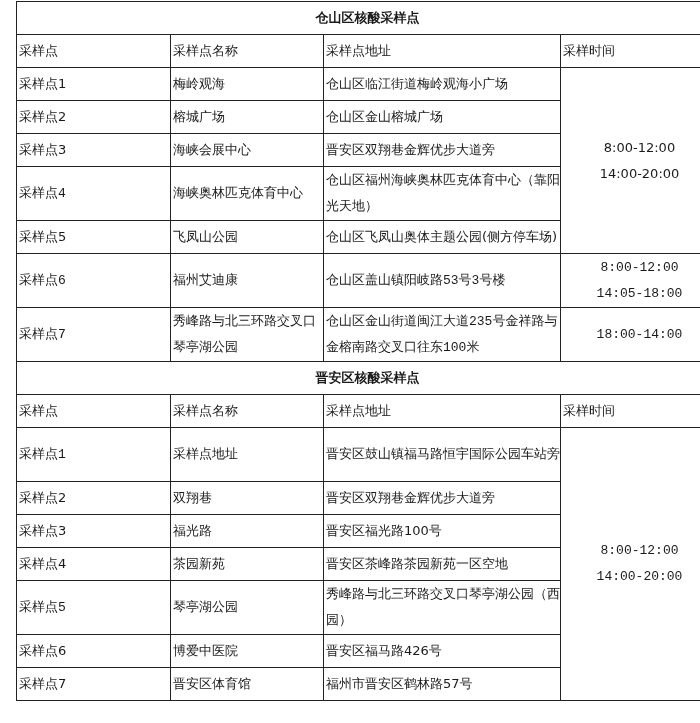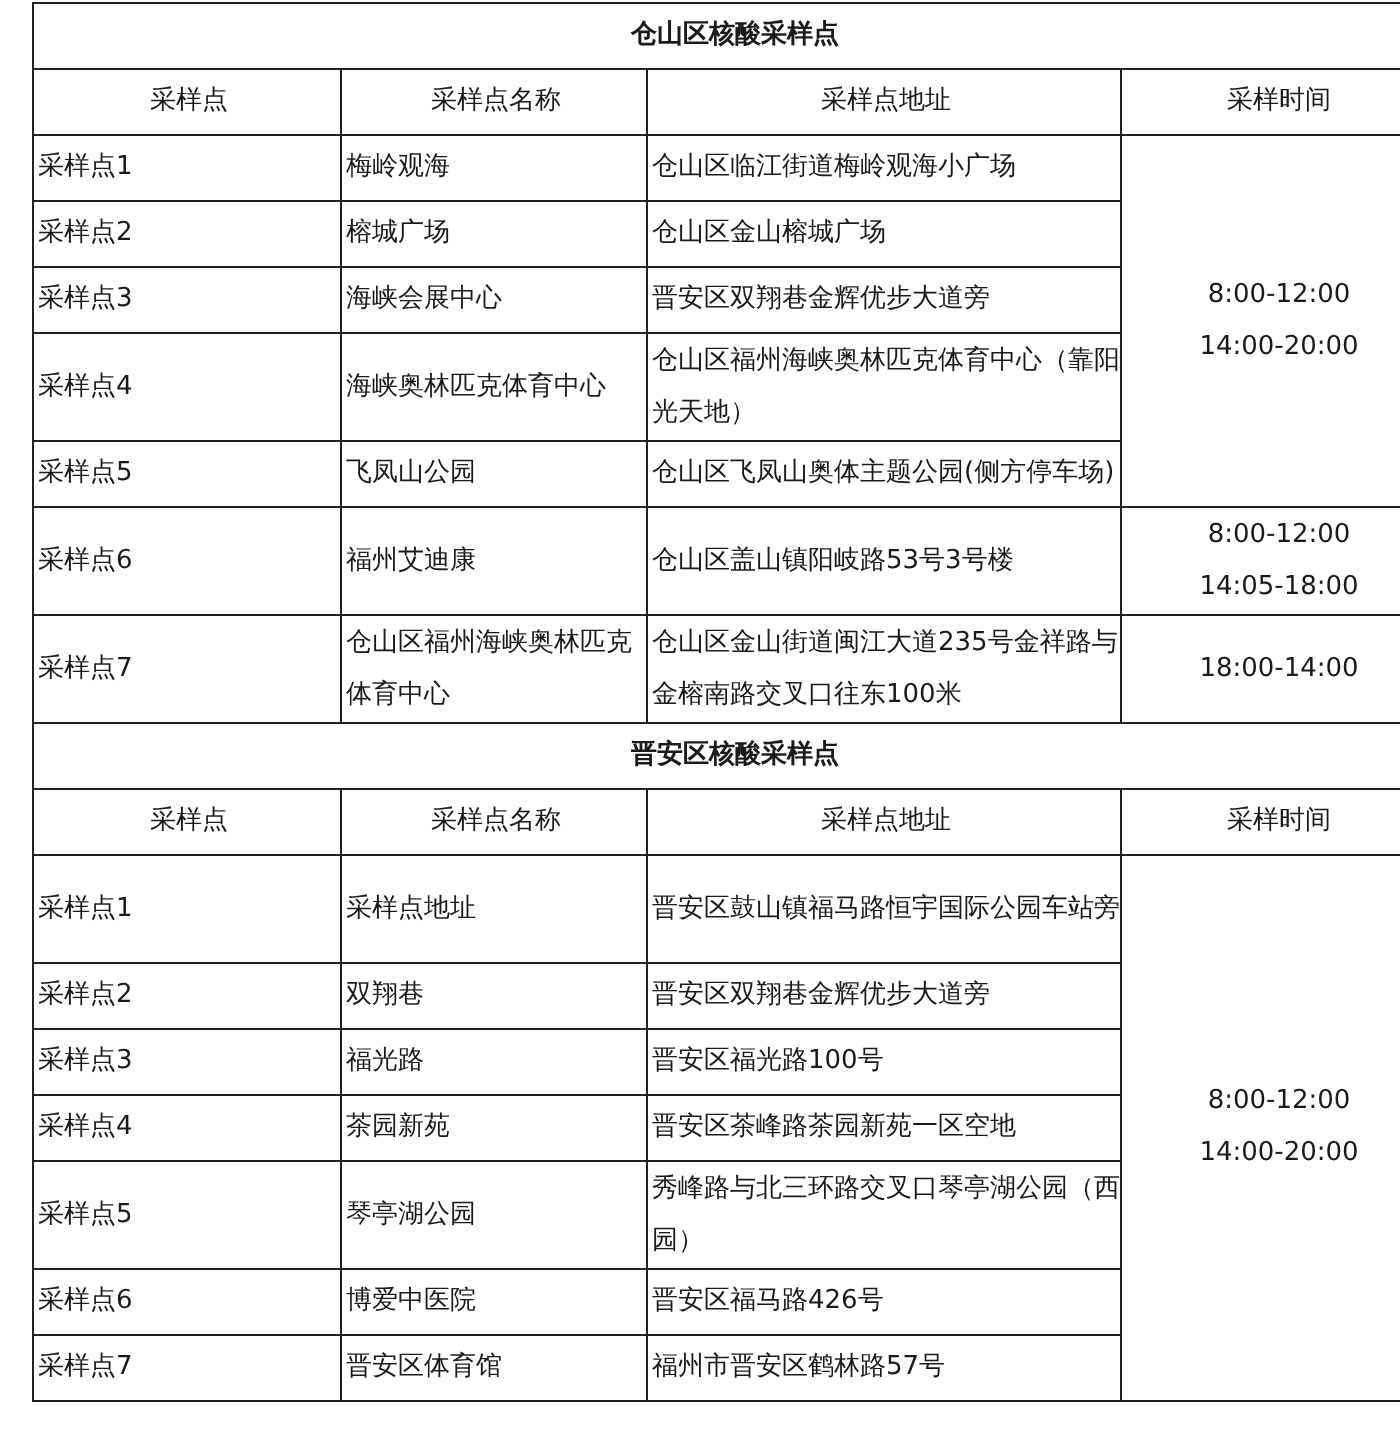--- a/index.html
+++ b/index.html
@@ -5,23 +5,23 @@
   html, body { margin: 0; padding: 0; background: #ffffff; }
   body { width: 700px; height: 723px; overflow: hidden; position: relative;
          font-family: "DejaVu Sans", "Liberation Sans", sans-serif; color: #1a1a1a; }
   table.sched { position: absolute; left: 16px; top: 1px; border-collapse: collapse; table-layout: fixed; width: 700px; }
   table.sched td { border: 1.5px solid #222; padding: 0 0 0 2px; font-size: 13px; line-height: 26px; vertical-align: middle; text-align: left; }
   col.c1 { width: 154px; }
   col.c2 { width: 153px; }
   col.c3 { width: 237px; }
   col.c4 { width: 156px; }
   td.title { text-align: center !important; font-weight: bold; height: 32px; padding: 0; }
-  tr.hdr td { height: 32px; text-align: center; }
+  tr.hdr td { height: 32px; }
   tr.r1 td { height: 32px; }
-  tr.r2 td { height: 53px; }
+  tr.r2 td { height: 53px; font-family: Liberation Mono, monospace; }
   td.time span { display: block; text-align: center; }
 </style>
 </head>
 <body>
 
 <table class="sched">
   <colgroup>
       <col class="c1">
       <col class="c2">
       <col class="c3">
@@ -71,21 +71,21 @@
       <td>采样点6</td>
       <td>福州艾迪康</td>
       <td>仓山区盖山镇阳岐路53号3号楼</td>
       <td class="time">
         <span>8:00-12:00</span>
         <span>14:05-18:00</span>
       </td>
     </tr>
     <tr class="r2">
       <td>采样点7</td>
-      <td>仓山区福州海峡奥林匹克体育中心</td>
+      <td>秀峰路与北三环路交叉口琴亭湖公园</td>
       <td>仓山区金山街道闽江大道235号金祥路与金榕南路交叉口往东100米</td>
       <td class="time">
         <span>18:00-14:00</span>
       </td>
     </tr>
 
     <tr>
         <td colspan="4" class="title">晋安区核酸采样点</td>
       </tr>
     <tr class="hdr">

